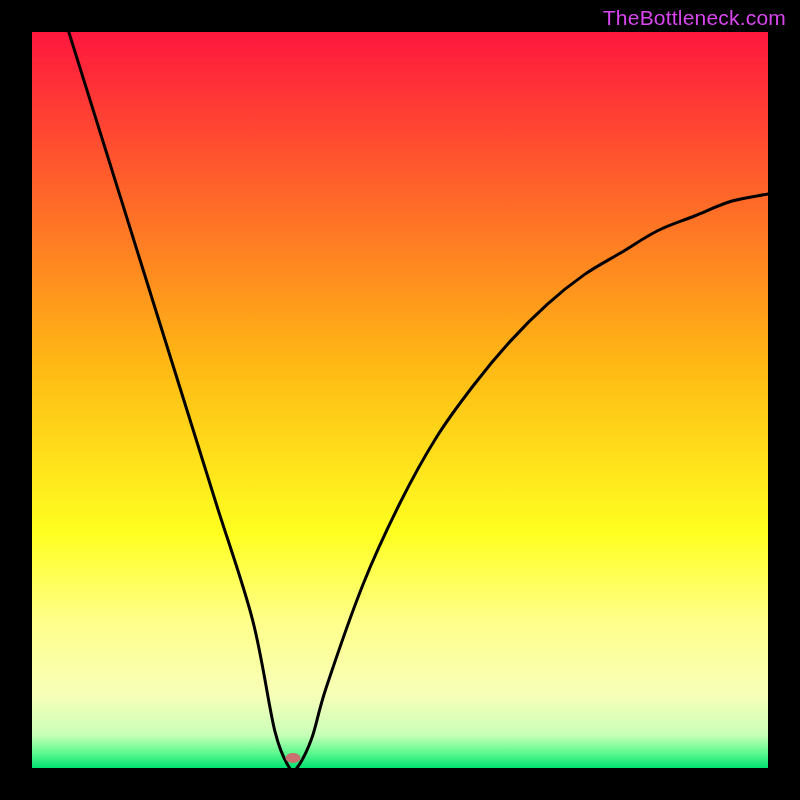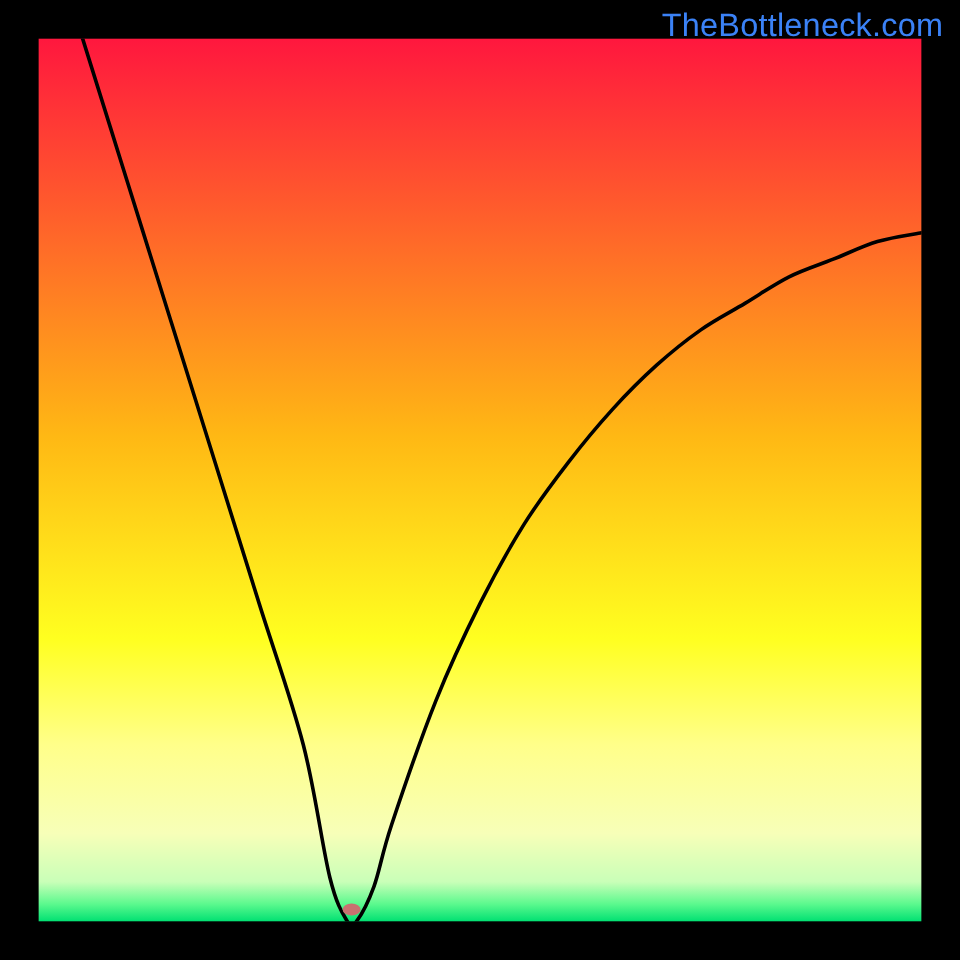--- a/index.html
+++ b/index.html
@@ -21,22 +21,22 @@
     position: absolute;
     top: 32px;
     left: 32px;
     width: 736px;
     height: 736px;
   }
   .watermark {
     position: absolute;
     top: 6px;
     right: 14px;
-    color: #3b82f6;
-    font-size: 27px;
+    color: #d946ef;
+    font-size: 21px;
     font-weight: 500;
     letter-spacing: 0.2px;
   }
   .marker {
     position: absolute;
     width: 15px;
     height: 10px;
     border-radius: 50%;
     transform: translate(-50%, -50%);
   }

